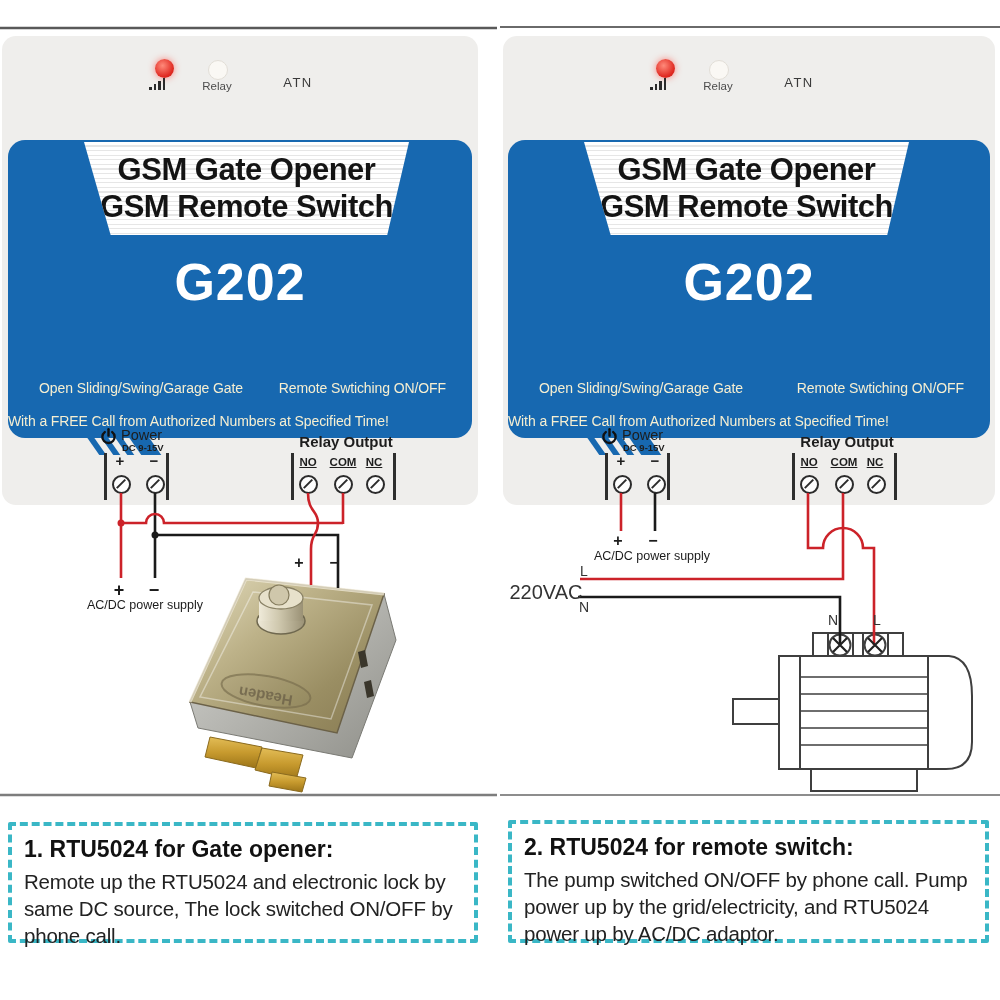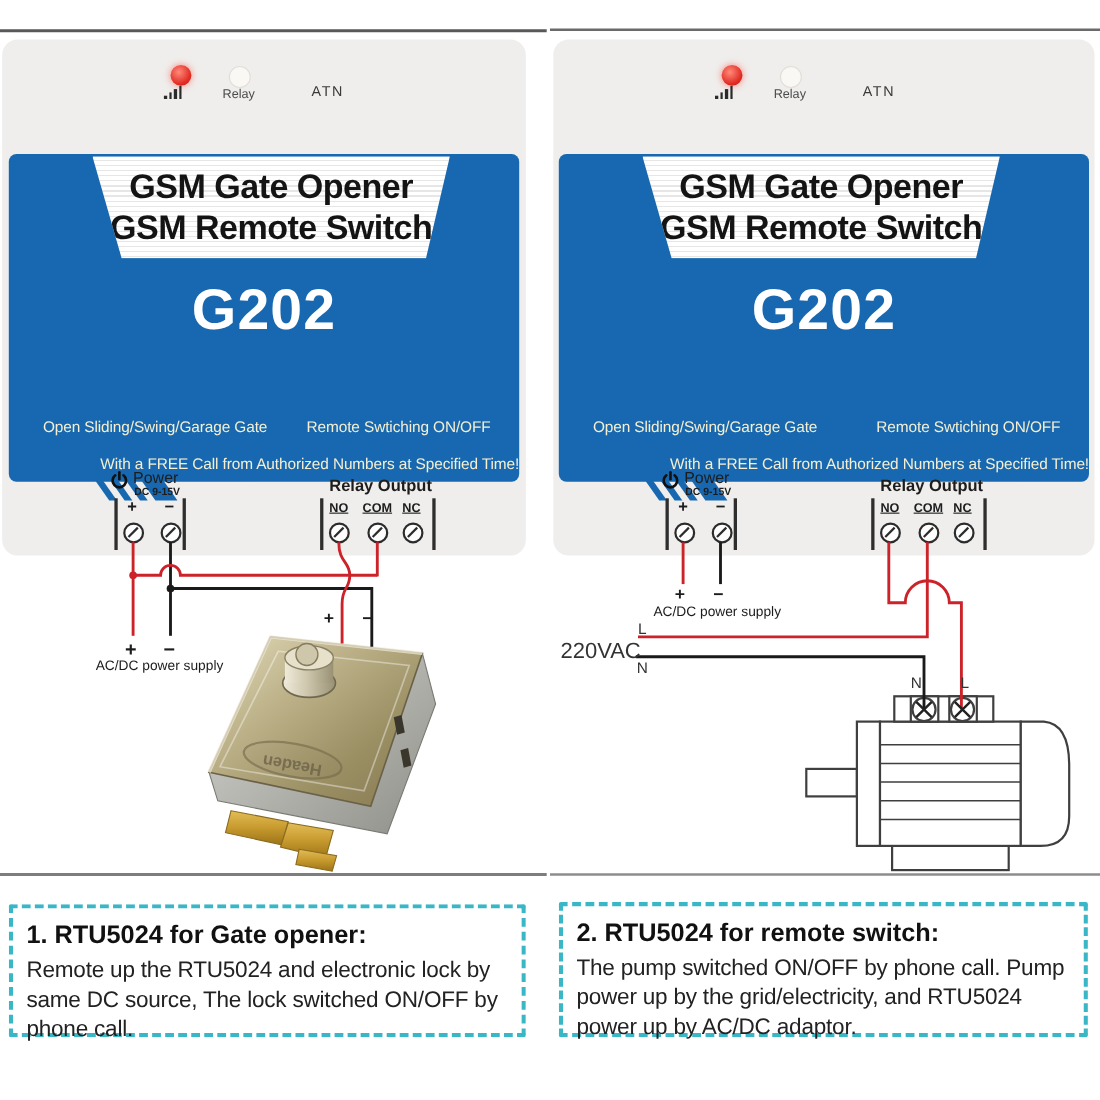--- a/index.html
+++ b/index.html
@@ -16,34 +16,34 @@
   .atn{top:39px;font-size:13px;letter-spacing:1.5px;color:#3a3a3a;}
   .led-red{left:153px;top:23px;width:19px;height:19px;border-radius:50%;
            background:radial-gradient(circle at 40% 35%,#ff8a7a,#e02a22 65%,#c01a14);
            box-shadow:0 0 7px rgba(255,70,60,.65);}
   .led-off{left:206px;top:24px;width:18px;height:18px;border-radius:50%;
            background:#faf8f4;border:1px solid #e2ded7;}
   .sig{left:147px;top:42px;width:26px;height:12px;display:flex;align-items:flex-end;gap:2px;}
   .sig i{display:block;width:2.6px;background:#2b2b2b;}
   .relay-lab{top:44px;font-size:11.5px;color:#4c4c4c;}
 
-  .banner{position:absolute;top:104px;height:298px;background:#1768b0;border-radius:7px;}
+  .banner{position:absolute;top:104px;height:298px;background:#1768b0;border-radius:17px;}
   .panel-l .banner{left:6px;width:464px;}
   .panel-r .banner{left:5px;width:482px;}
 
   .ribbon{position:absolute;left:76px;top:2px;width:325px;height:93px;
           background:repeating-linear-gradient(180deg,#ffffff 0 3.5px,#e6e6e6 3.5px 4.6px);
           clip-path:polygon(0% 0%,100% 0%,93.3% 100%,8.2% 100%);
           text-align:center;color:#141414;font-weight:bold;font-size:31px;
           line-height:37px;padding-top:9px;box-sizing:border-box;letter-spacing:-.5px;}
   .g202{left:0;right:0;top:112px;text-align:center;color:#fff;font-weight:bold;
         font-size:52px;letter-spacing:1px;}
   .feat{color:#f6efd2;font-weight:normal;font-size:14px;letter-spacing:-.1px;margin-top:48px;}
   .feat1{left:31px;right:26px;top:192px;display:flex;justify-content:space-between;}
-  .feat2{left:0;right:0;top:225px;text-align:right;}
+  .feat2{left:0;right:0;top:225px;text-align:left;}
   .deco{position:absolute;left:85px;top:297px;width:64px;height:18px;}
   .deco i{position:absolute;top:0;height:18px;background:#1768b0;transform:skewX(35deg);}
   .deco i:nth-child(1){left:0;width:7px;}
   .deco i:nth-child(2){left:14px;width:7px;}
   .deco i:nth-child(3){left:28px;width:7px;}
   .deco i:nth-child(4){left:42px;width:20px;}
 
   .pwr-ico{left:98px;top:392px;width:17px;height:17px;}
   .pwr-lab{left:119px;top:391px;font-size:14.5px;font-weight:normal;color:#1d1d1d;}
   .pwr-spec{left:120px;top:406px;font-size:9.5px;font-weight:bold;color:#1d1d1d;}

